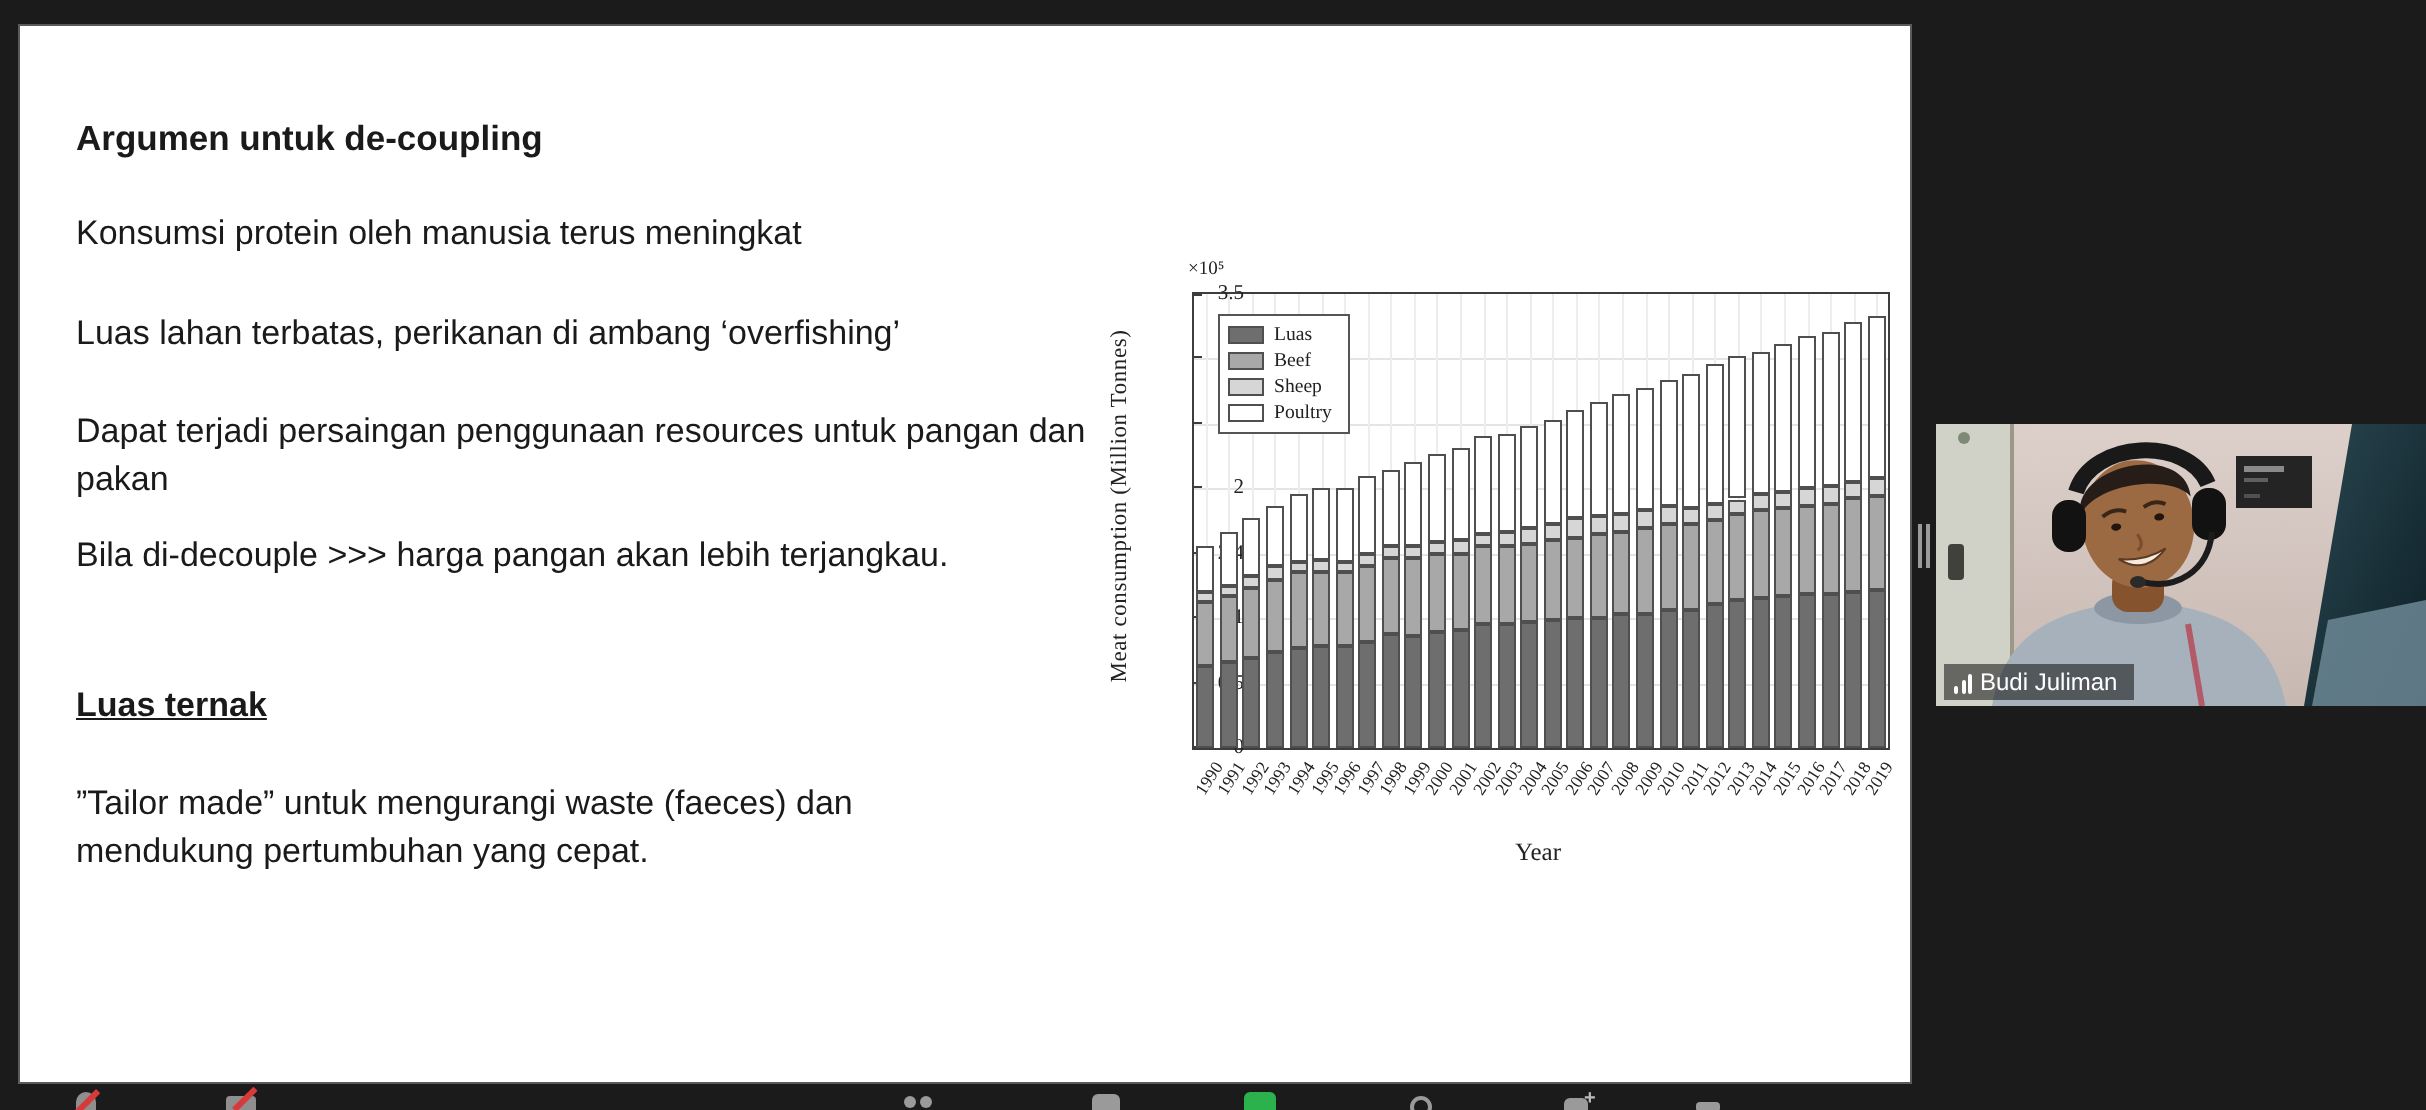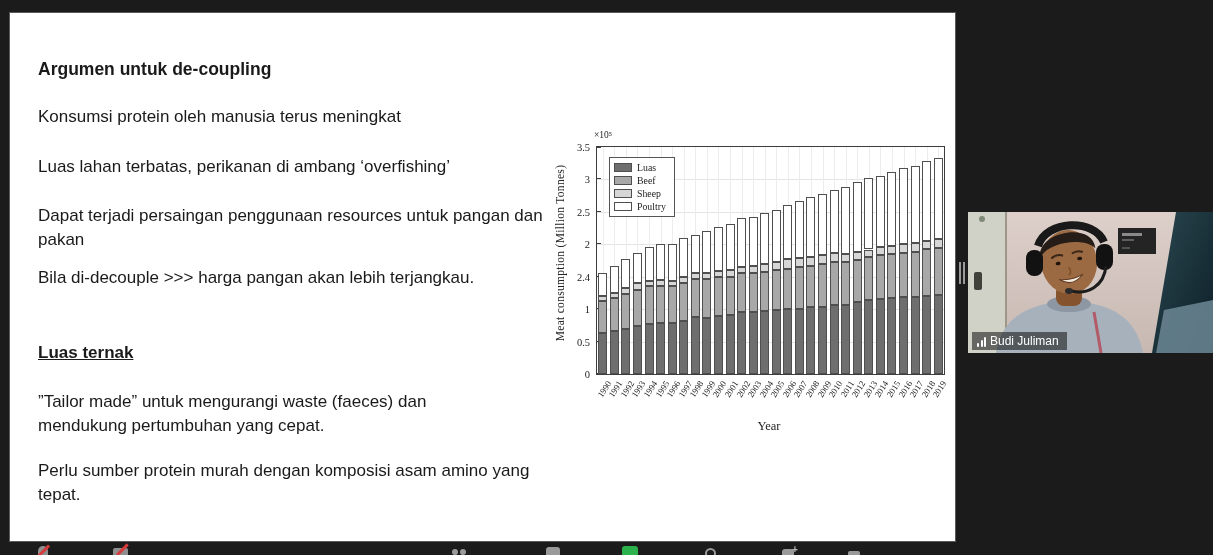--- a/index.html
+++ b/index.html
@@ -22,21 +22,21 @@
   .p6 { top:446px; width:505px; }
 
   
   .chart { position:absolute; left:528px; top:110px; width:420px; height:315px; font-family:"Liberation Serif","DejaVu Serif",serif; color:#222; }
   .chart-plot { position:absolute; left:58px; top:23px; width:349px; height:229px; border:1px solid #3d3d3d; background:#fff; }
   .hgrid { position:absolute; left:0; width:100%; height:1px; background:#e4e4e4; }
   .vgrid { position:absolute; top:0; width:1px; height:100%; background:#ededed; }
   .btick { position:absolute; bottom:0; width:1px; height:4px; background:#3d3d3d; }
   .ltick { position:absolute; left:0; height:1px; width:4px; background:#3d3d3d; }
   .bar-seg { position:absolute; border:1px solid #4f4f4f; }
-  .ytick-label { position:absolute; font-size:10.5px; transform:translate(-100%,-50%); white-space:nowrap; }
+  .ytick-label { position:absolute; font-size:10.5px; transform:translate(-100%,-50%); white-space:nowrap;margin-left:32px; }
   .xtick-label { position:absolute; font-size:8.8px; white-space:nowrap; transform:translate(-100%,0) rotate(-57deg); transform-origin:right top; }
   .exp-label { position:absolute; left:56px; top:7px; font-size:9.5px; }
   .ylabel { position:absolute; left:-78px; top:124px; width:200px; text-align:center; font-size:11.5px; transform:rotate(-90deg); transform-origin:center; letter-spacing:.3px; }
   .xlabel { position:absolute; left:166px; top:296px; width:130px; text-align:center; font-size:12.5px; }
   .legend { position:absolute; left:12px; top:10px; background:#fff; border:1px solid #555; padding:3px 8px 3px 4px; z-index:5; }
   .legend-row { display:flex; align-items:center; gap:5px; height:13px; }
   .legend-swatch { width:18px; height:9px; border:1px solid #4f4f4f; }
   .legend-label { font-size:9.8px; }
 
   
@@ -70,21 +70,20 @@
 <body>
 
 <div class="slide">
   <div class="slide-text slide-title">Argumen untuk de-coupling</div>
   <div class="slide-text p1">Konsumsi protein oleh manusia terus meningkat</div>
   <div class="slide-text p3">Dapat terjadi persaingan penggunaan resources untuk pangan dan pakan</div>
   <div class="slide-text p2">Luas lahan terbatas, perikanan di ambang ‘overfishing’</div>
   <div class="slide-text p4">Bila di-decouple &gt;&gt;&gt; harga pangan akan lebih terjangkau.</div>
   <div class="slide-text subhead">Luas ternak</div>
   <div class="slide-text p5">”Tailor made” untuk mengurangi waste (faeces) dan mendukung pertumbuhan yang cepat.</div>
-  <div class="slide-text p6">Perlu sumber protein murah dengan komposisi asam amino yang tepat.</div>
 
   <div class="chart">
     <div class="exp-label">×10⁵</div>
     <div class="ylabel">Meat consumption (Million Tonnes)</div>
     <div class="chart-plot">
       <div class="legend">
           <div class="legend-row">
             <div class="legend-swatch" style="background: rgb(110, 110, 110);"></div>
             <div class="legend-label">Luas</div>
           </div>

